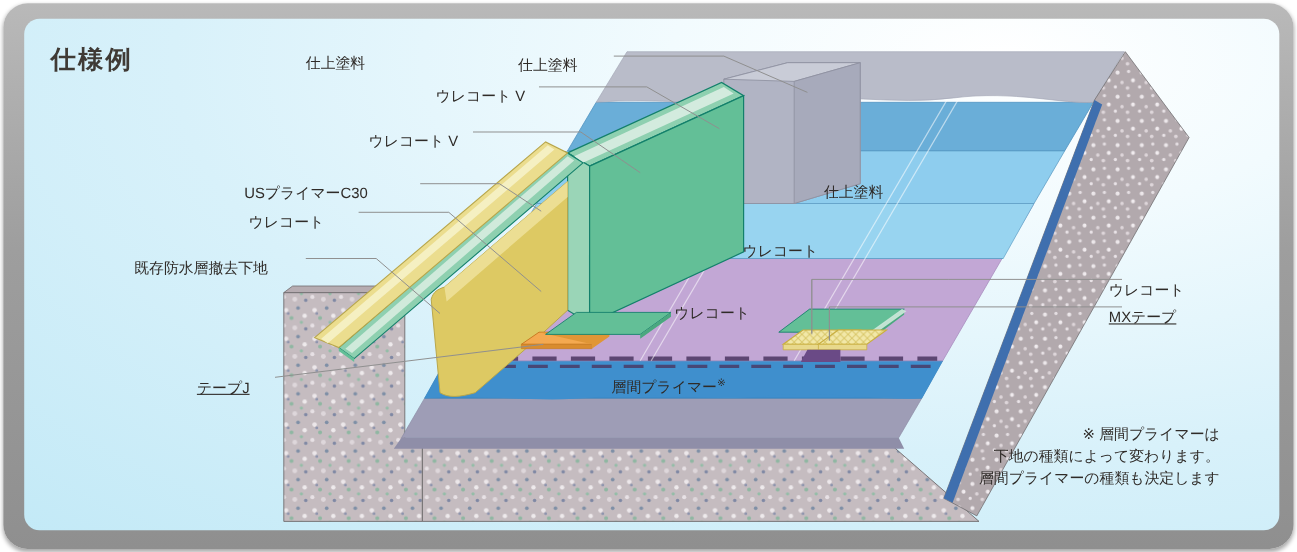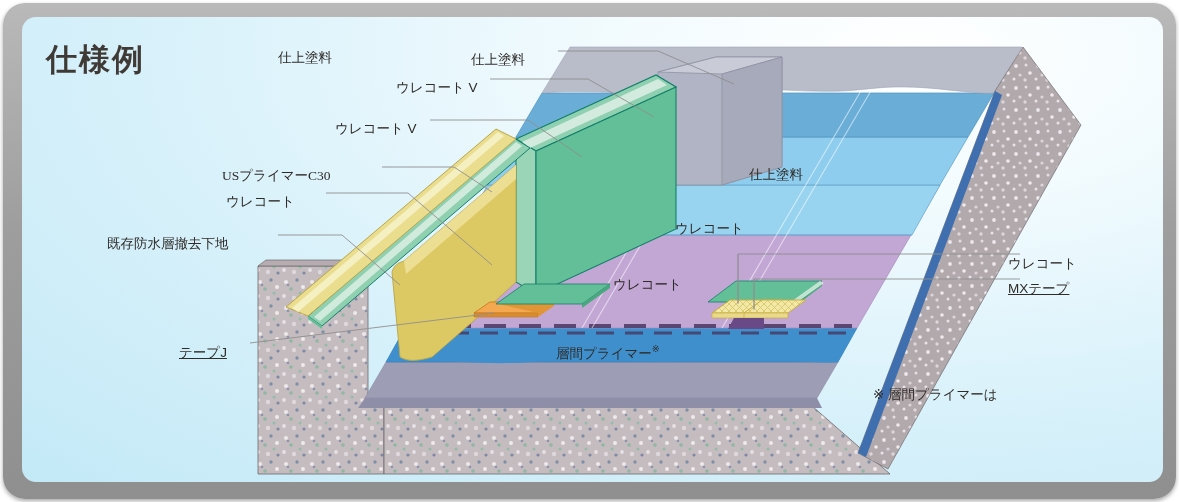--- a/index.html
+++ b/index.html
@@ -15,21 +15,21 @@
     position:absolute;left:19px;top:14px;width:1141px;height:465px;
     border-radius:14px;
     background:
       radial-gradient(120% 140% at 78% 8%, #ffffff 0%, #f2fbfe 22%, #d8f1fa 55%, #bfe8f6 100%);
     overflow:hidden;
   }
   #svgwrap{position:absolute;left:0;top:0;width:1141px;height:465px;}
   svg{display:block;}
   .ttl{
     position:absolute;left:24px;top:22px;
-    font-size:31px;font-weight:bold;color:#3f3a35;letter-spacing:2px;
+    font-size:23px;font-weight:bold;color:#3f3a35;letter-spacing:2px;
   }
   .lbl{
     position:absolute;font-size:13.5px;color:#2f2b28;white-space:nowrap;
     line-height:1.1;
     margin-top:11px;
   }
   .lbl.r{text-align:right;}
   .note{
     position:absolute;left:851px;top:368px;
     font-size:13.5px;color:#2f2b28;line-height:1.48;white-space:nowrap;text-align:right;
@@ -234,34 +234,36 @@
         </svg>
       </div>
 
       <div class="ttl">仕様例</div>
 
       <div class="lbl r" style="left:310px;top:23px;transform:translateX(-100%);">仕上塗料</div>
 
       <div class="lbl" style="left:449px;top:25px;">仕上塗料</div>
       <div class="lbl" style="left:374px;top:53px;">ウレコート V</div>
       <div class="lbl" style="left:313px;top:94px;">ウレコート V</div>
-      <div class="lbl" style="left:200px;top:141px;font-family:Liberation Serif, serif;">USプライマーC30</div>
+      <div class="lbl" style="left:200px;top:141px;">USプライマーC30</div>
       <div class="lbl" style="left:204px;top:167px;">ウレコート</div>
-      <div class="lbl" style="left:85px;top:209px;">既存防水層撤去下地</div>
+      <div class="lbl" style="left:100px;top:209px;">既存防水層撤去下地</div>
       <div class="lbl" style="left:157px;top:318px;text-decoration:underline;">テープJ</div>
 
       <div class="lbl" style="left:727px;top:140px;">仕上塗料</div>
       <div class="lbl" style="left:653px;top:194px;">ウレコート</div>
       <div class="lbl" style="left:591px;top:250px;">ウレコート</div>
 
       <div class="lbl" style="left:986px;top:229px;">ウレコート</div>
       <div class="lbl" style="left:986px;top:254px;text-decoration:underline;">MXテープ</div>
 
       <div class="lbl" style="left:534px;top:316px;"><span>層間プライマー</span><sup class="ast">※</sup></div>
 
 
       <div class="note">
         <span class="first"><span>※</span> <span>層間プライマーは</span></span>
+        <span class="hang">下地の種類によって変わります。</span>
+        <span class="hang">層間プライマーの種類も決定します</span>
       </div>
 
     </div>
   </div>
 </div>
 
 </body></html>

